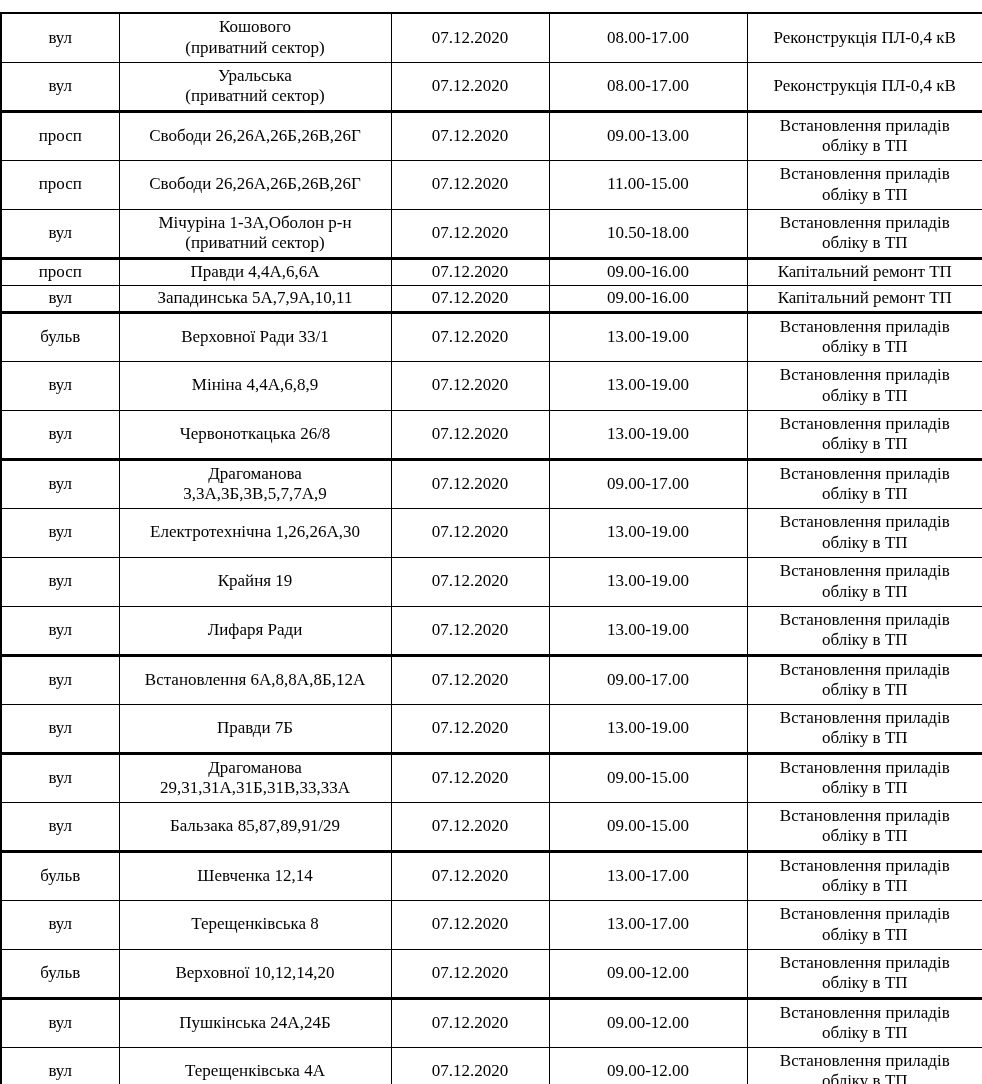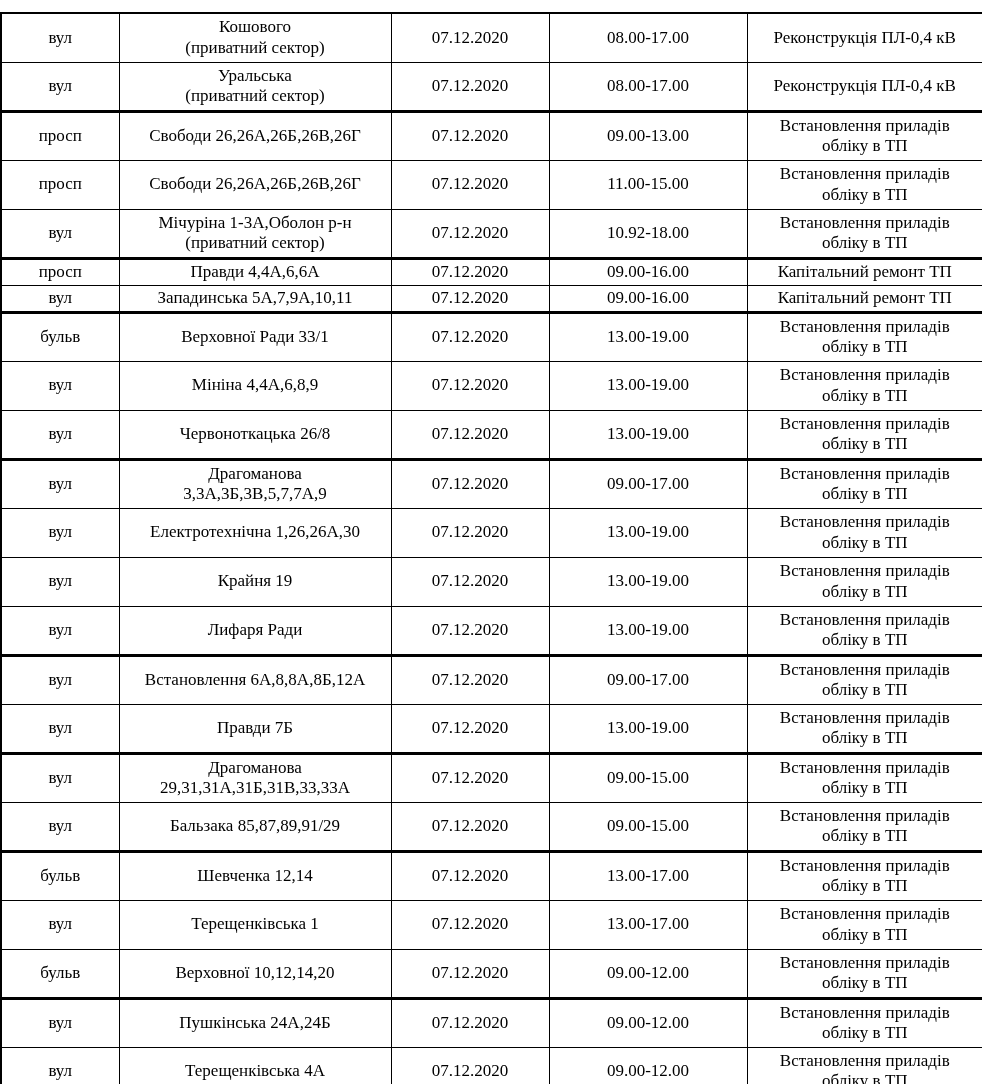--- a/index.html
+++ b/index.html
@@ -97,21 +97,21 @@
           <td class="c3">07.12.2020</td>
           <td class="c4">11.00-15.00</td>
           <td class="c5">Встановлення приладів
 обліку в ТП</td>
         </tr>
         <tr class="group-end">
           <td class="c1">вул</td>
           <td class="c2">Мічуріна 1-3А,Оболон р-н
 (приватний сектор)</td>
           <td class="c3">07.12.2020</td>
-          <td class="c4">10.92-18.00</td>
+          <td class="c4">10.50-18.00</td>
           <td class="c5">Встановлення приладів
 обліку в ТП</td>
         </tr>
         <tr class="short">
           <td class="c1">просп</td>
           <td class="c2">Правди 4,4А,6,6А</td>
           <td class="c3">07.12.2020</td>
           <td class="c4">09.00-16.00</td>
           <td class="c5">Капітальний ремонт ТП</td>
         </tr>
@@ -215,21 +215,21 @@
         <tr>
           <td class="c1">бульв</td>
           <td class="c2">Шевченка 12,14</td>
           <td class="c3">07.12.2020</td>
           <td class="c4">13.00-17.00</td>
           <td class="c5">Встановлення приладів
 обліку в ТП</td>
         </tr>
         <tr>
           <td class="c1">вул</td>
-          <td class="c2">Терещенківська 1</td>
+          <td class="c2">Терещенківська 8</td>
           <td class="c3">07.12.2020</td>
           <td class="c4">13.00-17.00</td>
           <td class="c5">Встановлення приладів
 обліку в ТП</td>
         </tr>
         <tr class="group-end">
           <td class="c1">бульв</td>
           <td class="c2">Верховної 10,12,14,20</td>
           <td class="c3">07.12.2020</td>
           <td class="c4">09.00-12.00</td>

